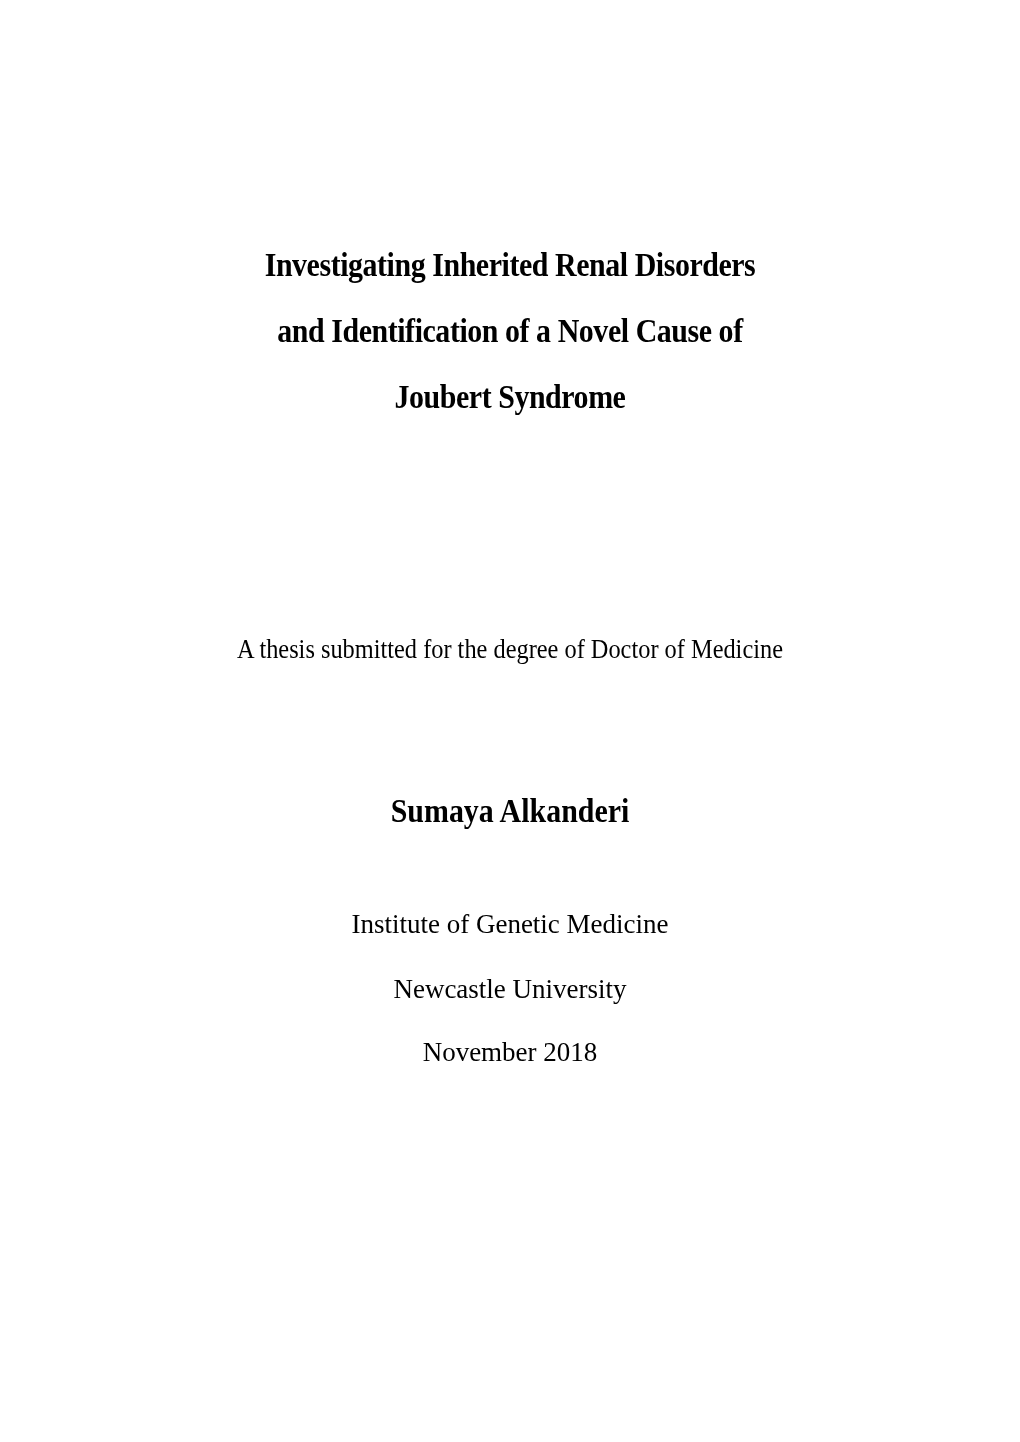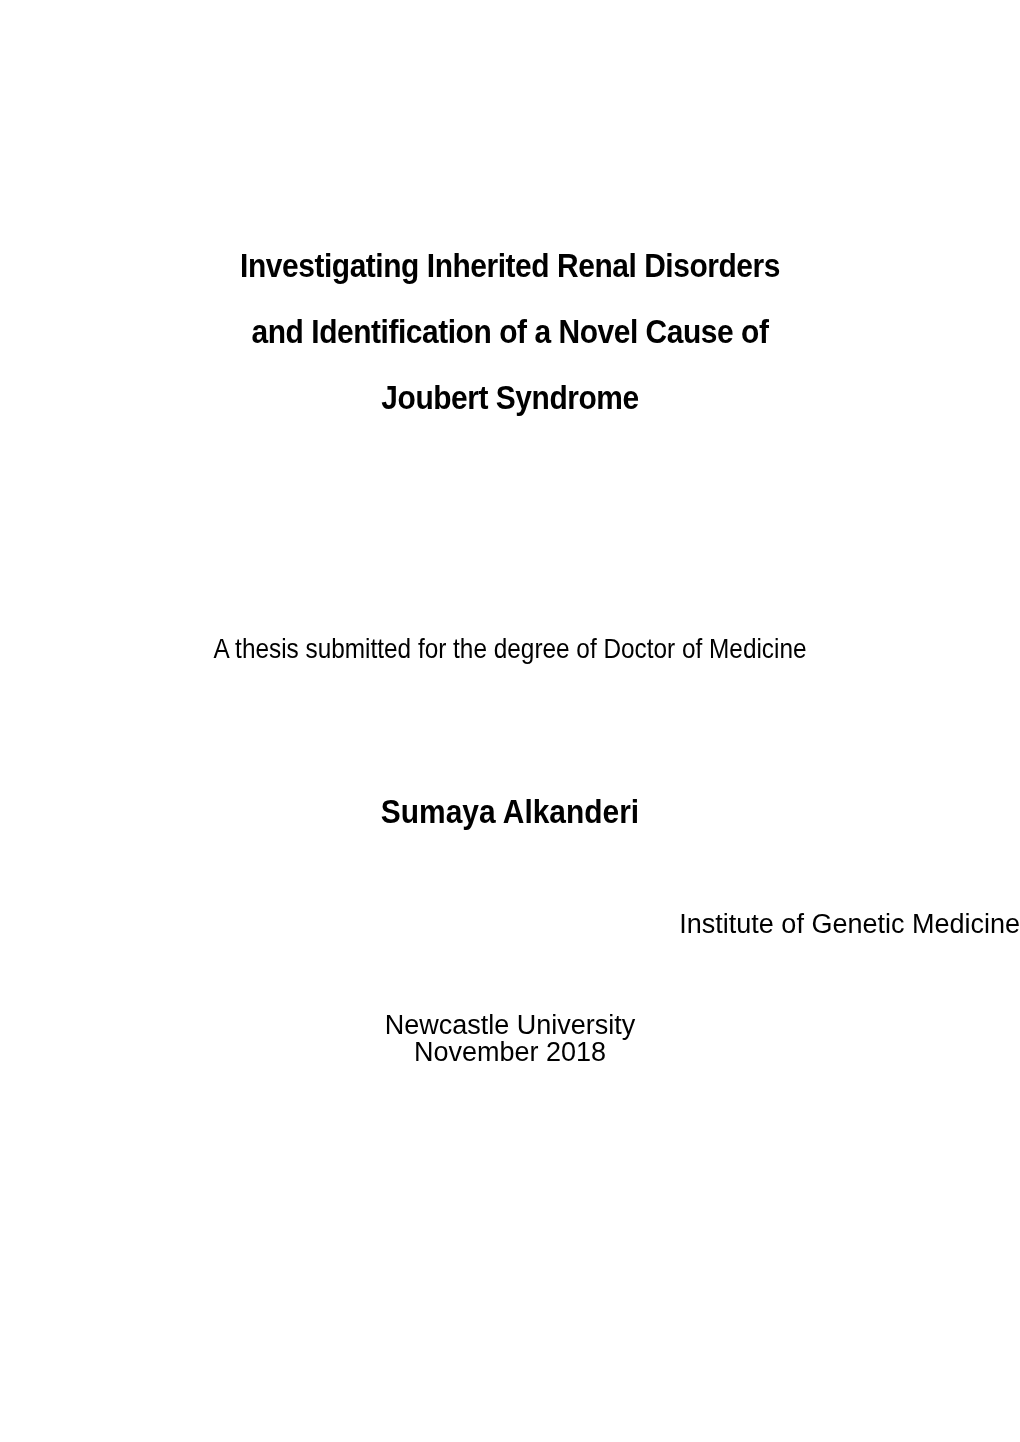--- a/index.html
+++ b/index.html
@@ -14,20 +14,21 @@
       overflow: hidden;
       font-family: "Liberation Sans", sans-serif;
       color: #000000;
     }
     .page {
       position: absolute;
       left: 0; top: 0;
       width: 1020px;
       height: 1442px;
       background: #ffffff;
+      font-family: Liberation Serif, serif;
     }
     .line {
       position: absolute;
       left: 0;
       width: 1020px;
       text-align: center;
       white-space: nowrap;
     }
     .title-line {
       font-weight: bold;
@@ -56,16 +57,16 @@
 
 <div class="page">
   <div class="line title-line" style="top:246px;">Investigating Inherited Renal Disorders</div>
   <div class="line title-line" style="top:312px;">and Identification of a Novel Cause of</div>
   <div class="line title-line" style="top:378px;">Joubert Syndrome</div>
 
   <div class="line subtitle" style="top:633px;">A thesis submitted for the degree of Doctor of Medicine</div>
 
   <div class="line author" style="top:792px;">Sumaya Alkanderi</div>
 
-  <div class="line affil" style="top:909px;text-align:right;">Institute of Genetic Medicine</div>
-  <div class="line affil" style="top:974px;margin-top:36px;">Newcastle University</div>
+  <div class="line affil" style="top:909px;">Institute of Genetic Medicine</div>
+  <div class="line affil" style="top:974px;">Newcastle University</div>
   <div class="line affil" style="top:1037px;">November 2018</div>
 </div>
 
 </body></html>

